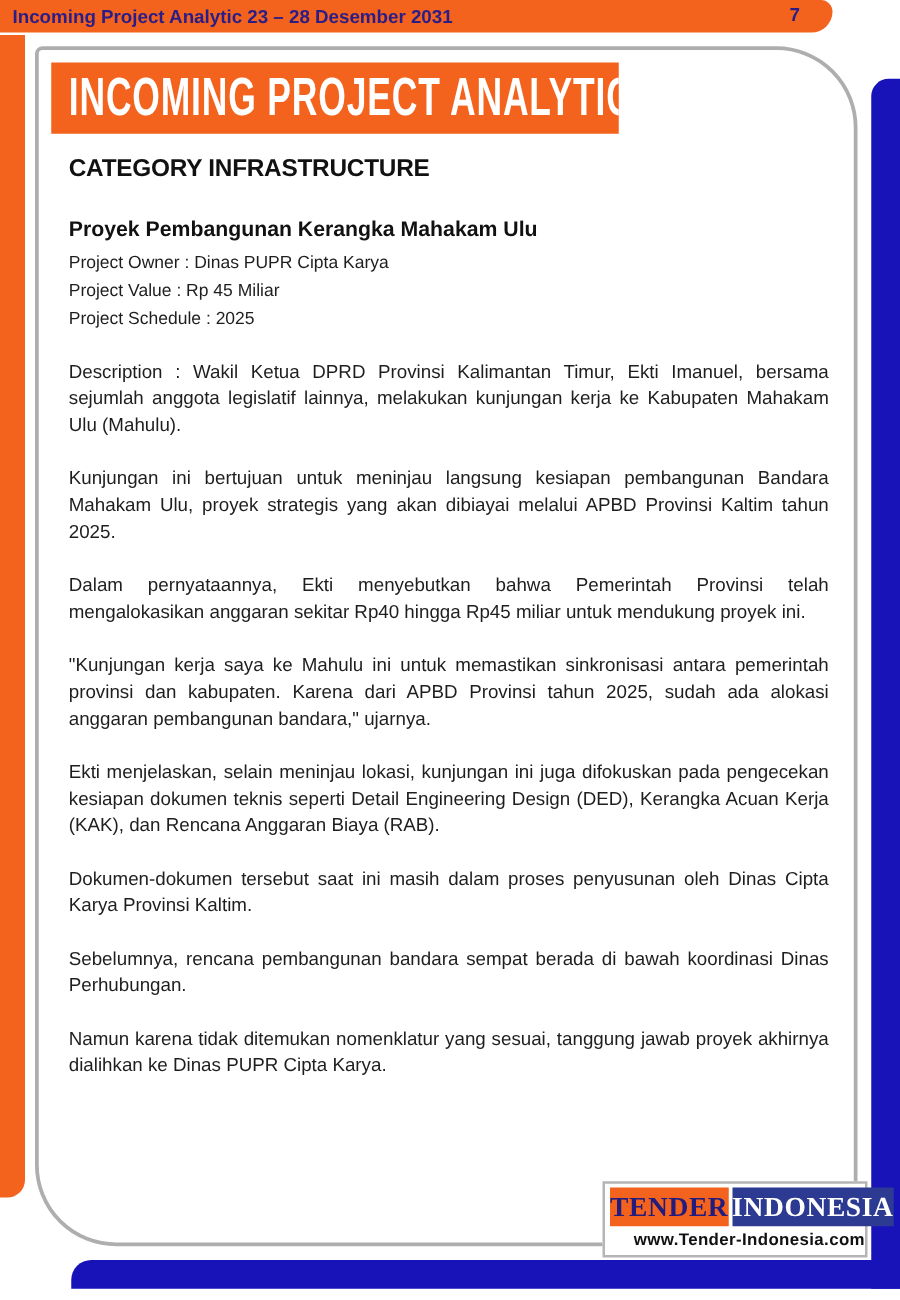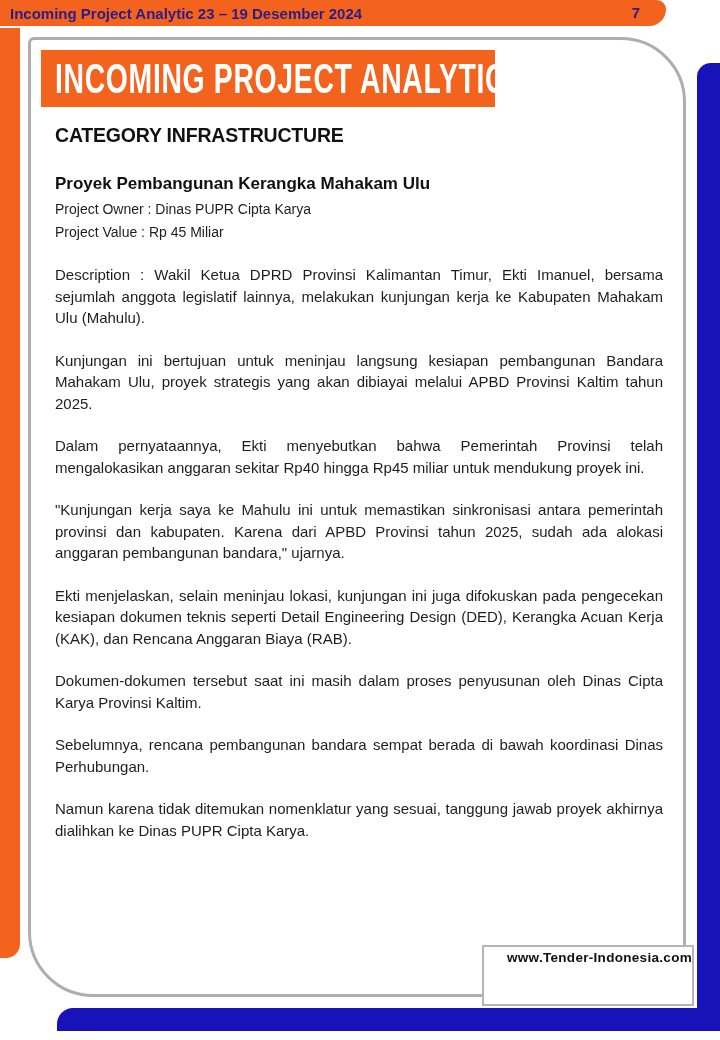--- a/index.html
+++ b/index.html
@@ -119,50 +119,55 @@
     font-size:13.5px;font-weight:700;color:#111;
     line-height:22px;letter-spacing:0.3px;
   }
 </style>
 </head>
 <body>
 
 <div>
 
   <div class="header-bar">
-    <span class="header-title">Incoming Project Analytic 23 – 19 Desember 2024</span>
+    <span class="header-title">Incoming Project Analytic 23 – 28 Desember 2031</span>
     <span class="page-num">7</span>
   </div>
 
   <div class="left-stripe"></div>
   <div class="right-panel"></div>
   <div class="bottom-bar"></div>
 
   <div class="card">
 
     <div class="banner">
       <span class="banner-text">INCOMING PROJECT ANALYTIC</span>
     </div>
 
     <div class="content">
       <div class="category-heading">CATEGORY INFRASTRUCTURE</div>
 
       <div class="project-title">Proyek Pembangunan Kerangka Mahakam Ulu</div>
       <div class="meta-line">Project Owner : Dinas PUPR Cipta Karya</div>
       <div class="meta-line">Project Value : Rp 45 Miliar</div>
+      <div class="meta-line">Project Schedule : 2025</div>
 
       <p>Description : Wakil Ketua DPRD Provinsi Kalimantan Timur, Ekti Imanuel, bersama sejumlah anggota legislatif lainnya, melakukan kunjungan kerja ke Kabupaten Mahakam Ulu (Mahulu).</p>
       <p>Kunjungan ini bertujuan untuk meninjau langsung kesiapan pembangunan Bandara Mahakam Ulu, proyek strategis yang akan dibiayai melalui APBD Provinsi Kaltim tahun 2025.</p>
       <p>Dalam pernyataannya, Ekti menyebutkan bahwa Pemerintah Provinsi telah mengalokasikan anggaran sekitar Rp40 hingga Rp45 miliar untuk mendukung proyek ini.</p>
       <p>"Kunjungan kerja saya ke Mahulu ini untuk memastikan sinkronisasi antara pemerintah provinsi dan kabupaten. Karena dari APBD Provinsi tahun 2025, sudah ada alokasi anggaran pembangunan bandara," ujarnya.</p>
       <p>Ekti menjelaskan, selain meninjau lokasi, kunjungan ini juga difokuskan pada pengecekan kesiapan dokumen teknis seperti Detail Engineering Design (DED), Kerangka Acuan Kerja (KAK), dan Rencana Anggaran Biaya (RAB).</p>
       <p>Dokumen-dokumen tersebut saat ini masih dalam proses penyusunan oleh Dinas Cipta Karya Provinsi Kaltim.</p>
       <p>Sebelumnya, rencana pembangunan bandara sempat berada di bawah koordinasi Dinas Perhubungan.</p>
       <p>Namun karena tidak ditemukan nomenklatur yang sesuai, tanggung jawab proyek akhirnya dialihkan ke Dinas PUPR Cipta Karya.</p>
     </div>
 
   </div>
 
   <div class="logo-box">
+    <div class="logo-band">
+      <span class="logo-tender">TENDER</span>
+      <span class="logo-indonesia">INDONESIA</span>
+    </div>
     <div class="logo-url">www.Tender-Indonesia.com</div>
   </div>
 
 </div>
 
 </body></html>

